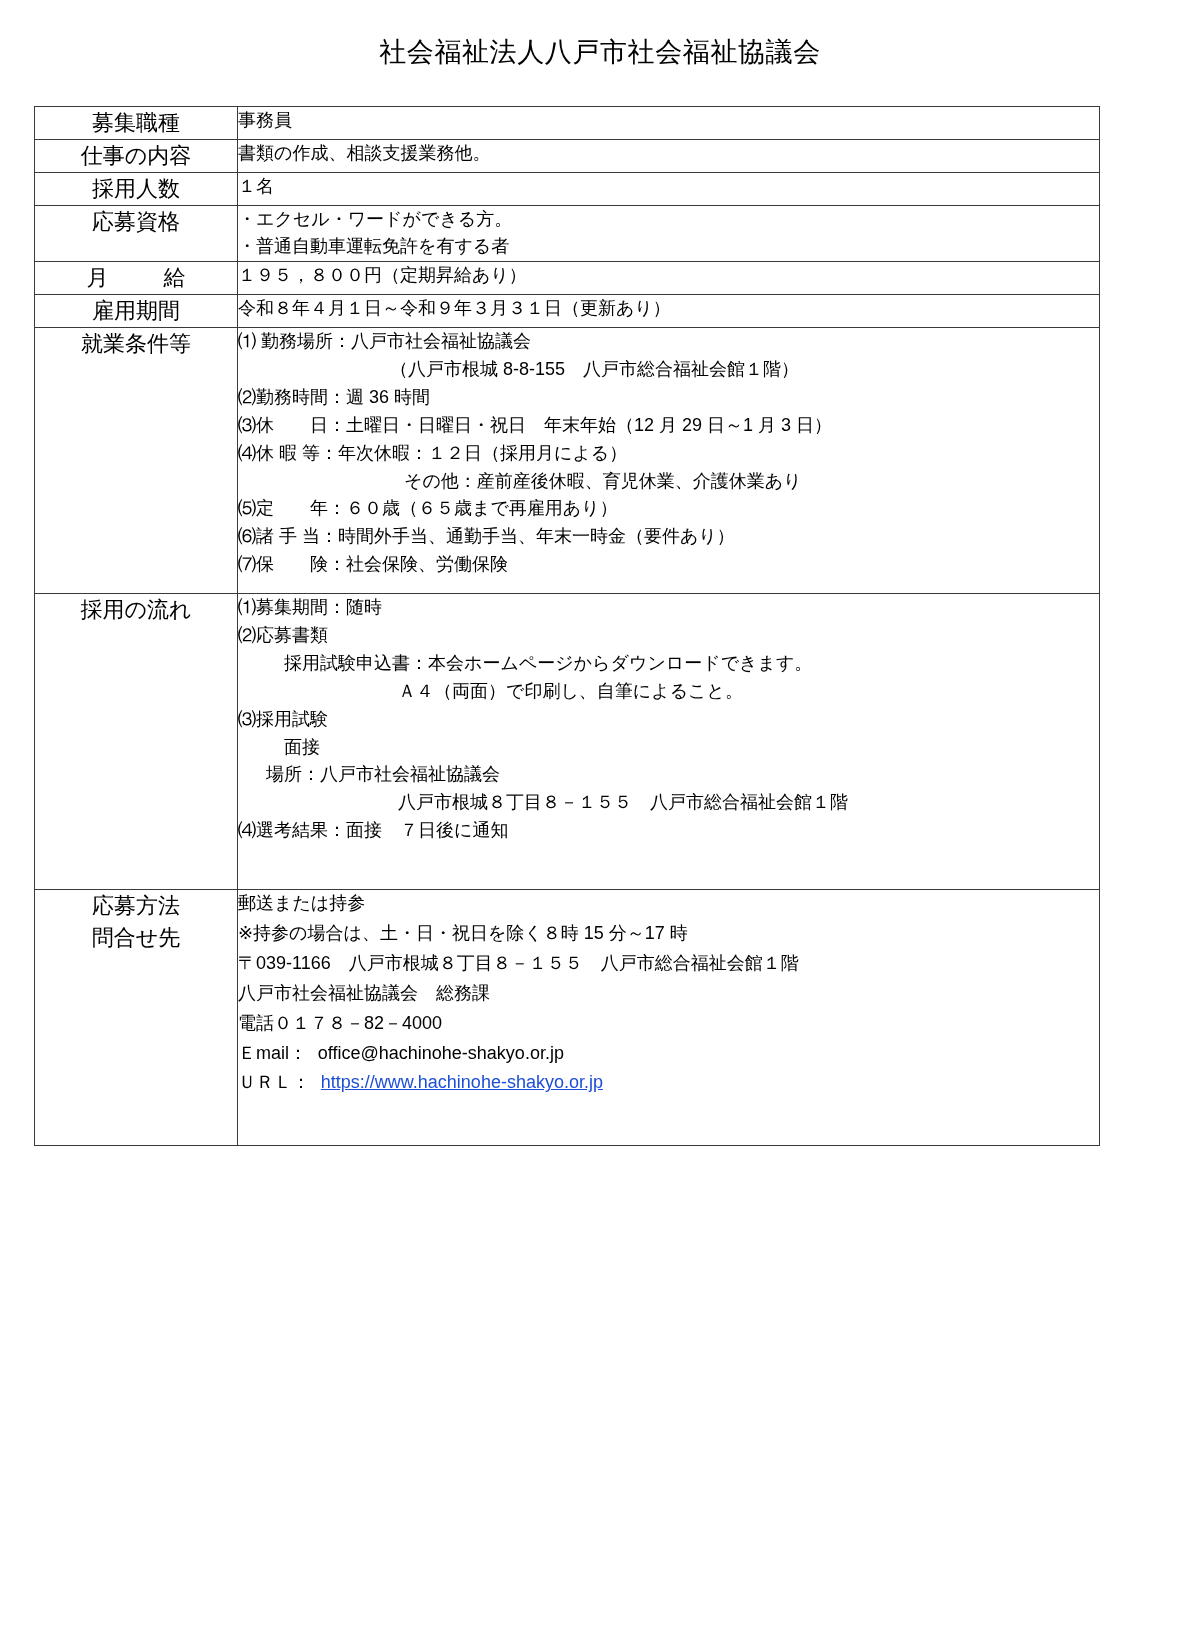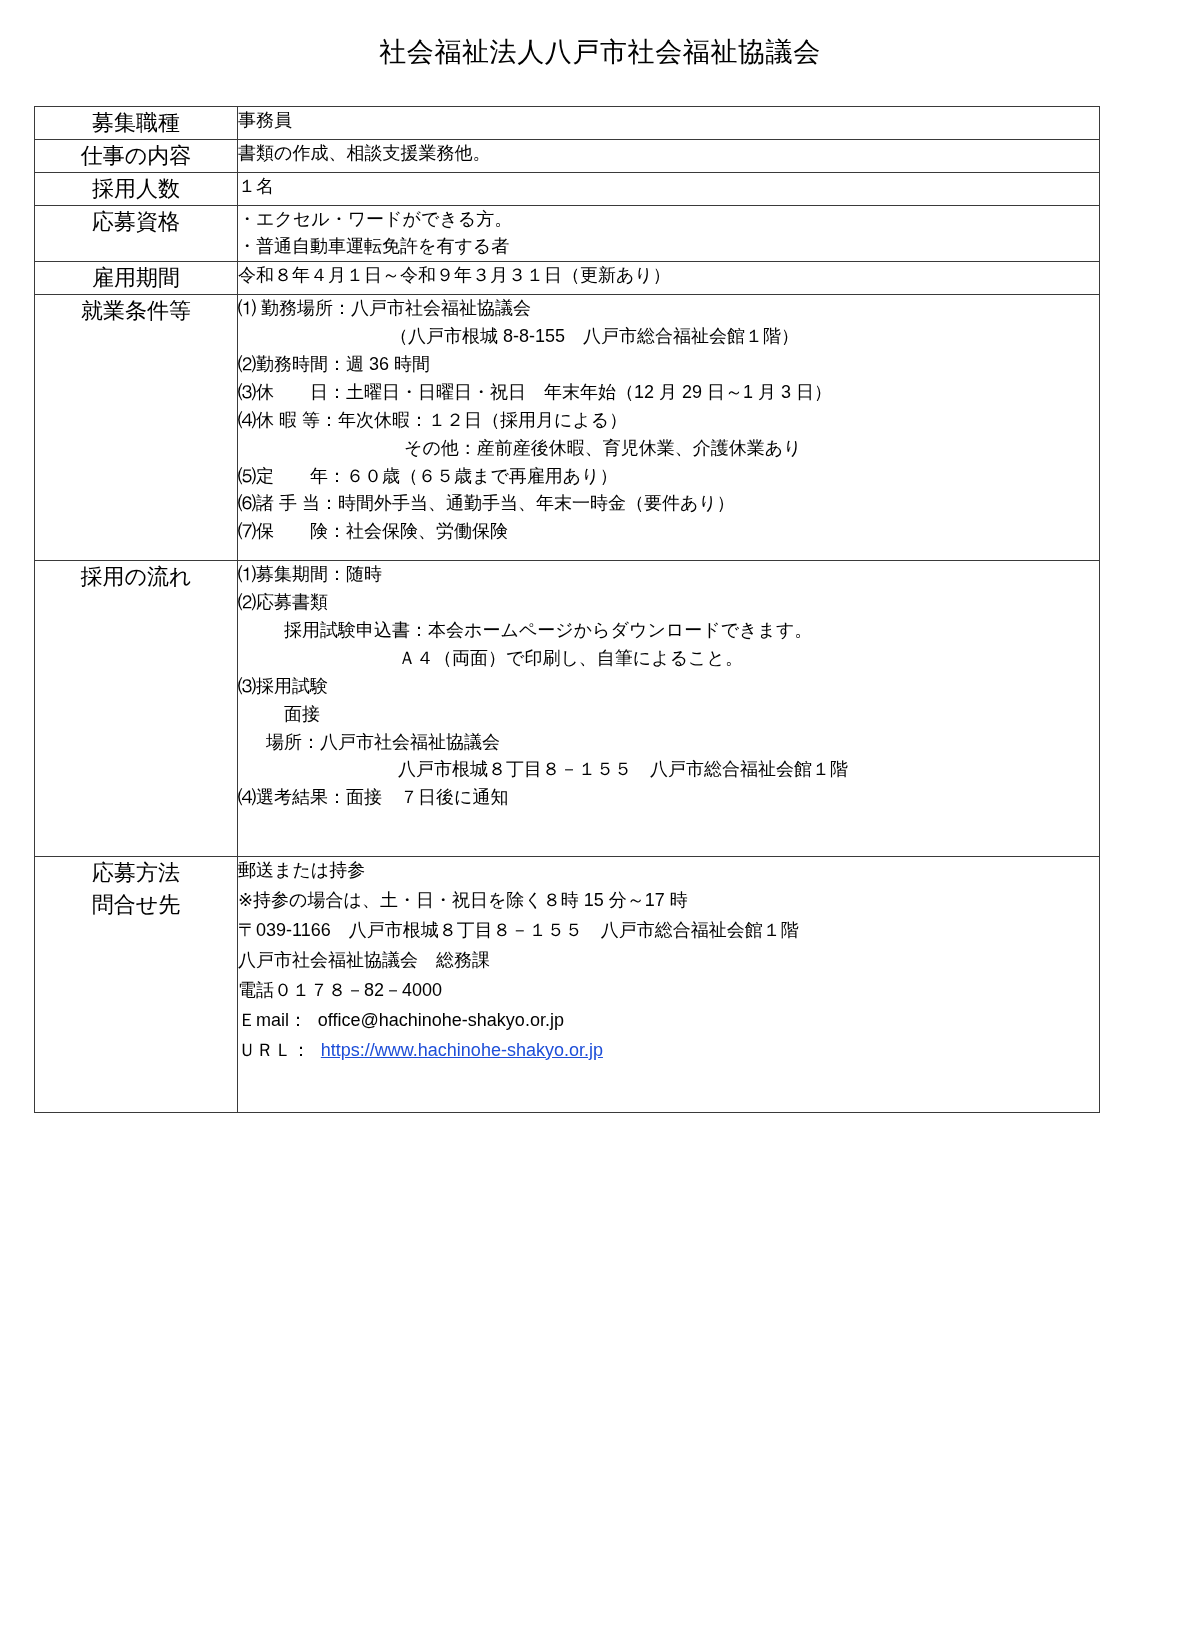--- a/index.html
+++ b/index.html
@@ -121,20 +121,28 @@
       <tr>
         <td class="label">応募資格</td>
         <td class="value">
           <span class="lines">
             <span class="ln">・エクセル・ワードができる方。</span>
             <span class="ln">・普通自動車運転免許を有する者</span>
           </span>
         </td>
       </tr>
 
+      <tr>
+        <td class="label">
+          <span class="wide-space">月　給</span>
+        </td>
+        <td class="value">
+          <span class="lines"><span class="ln">１９５，８００円（定期昇給あり）</span></span>
+        </td>
+      </tr>
 
       <tr>
         <td class="label">雇用期間</td>
         <td class="value">
           <span class="lines"><span class="ln">令和８年４月１日～令和９年３月３１日（更新あり）</span></span>
         </td>
       </tr>
 
       <tr>
         <td class="label">就業条件等</td>

